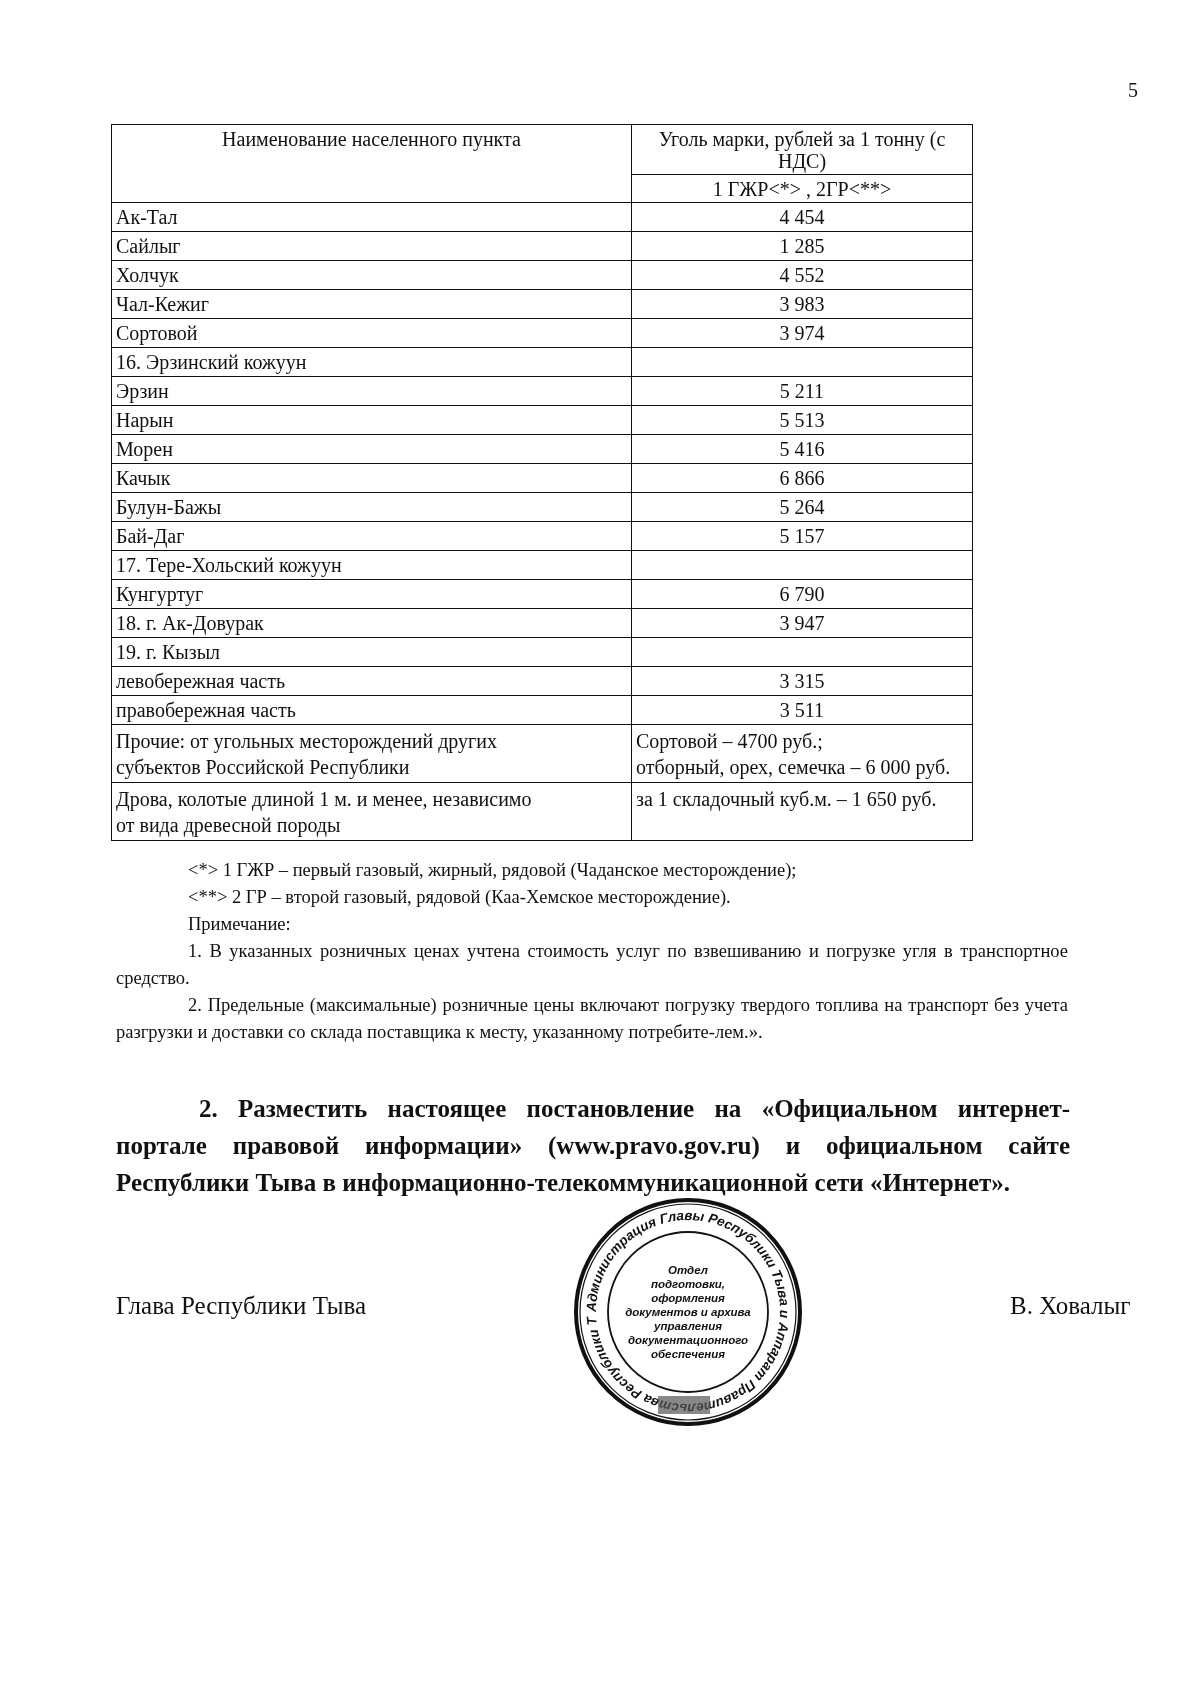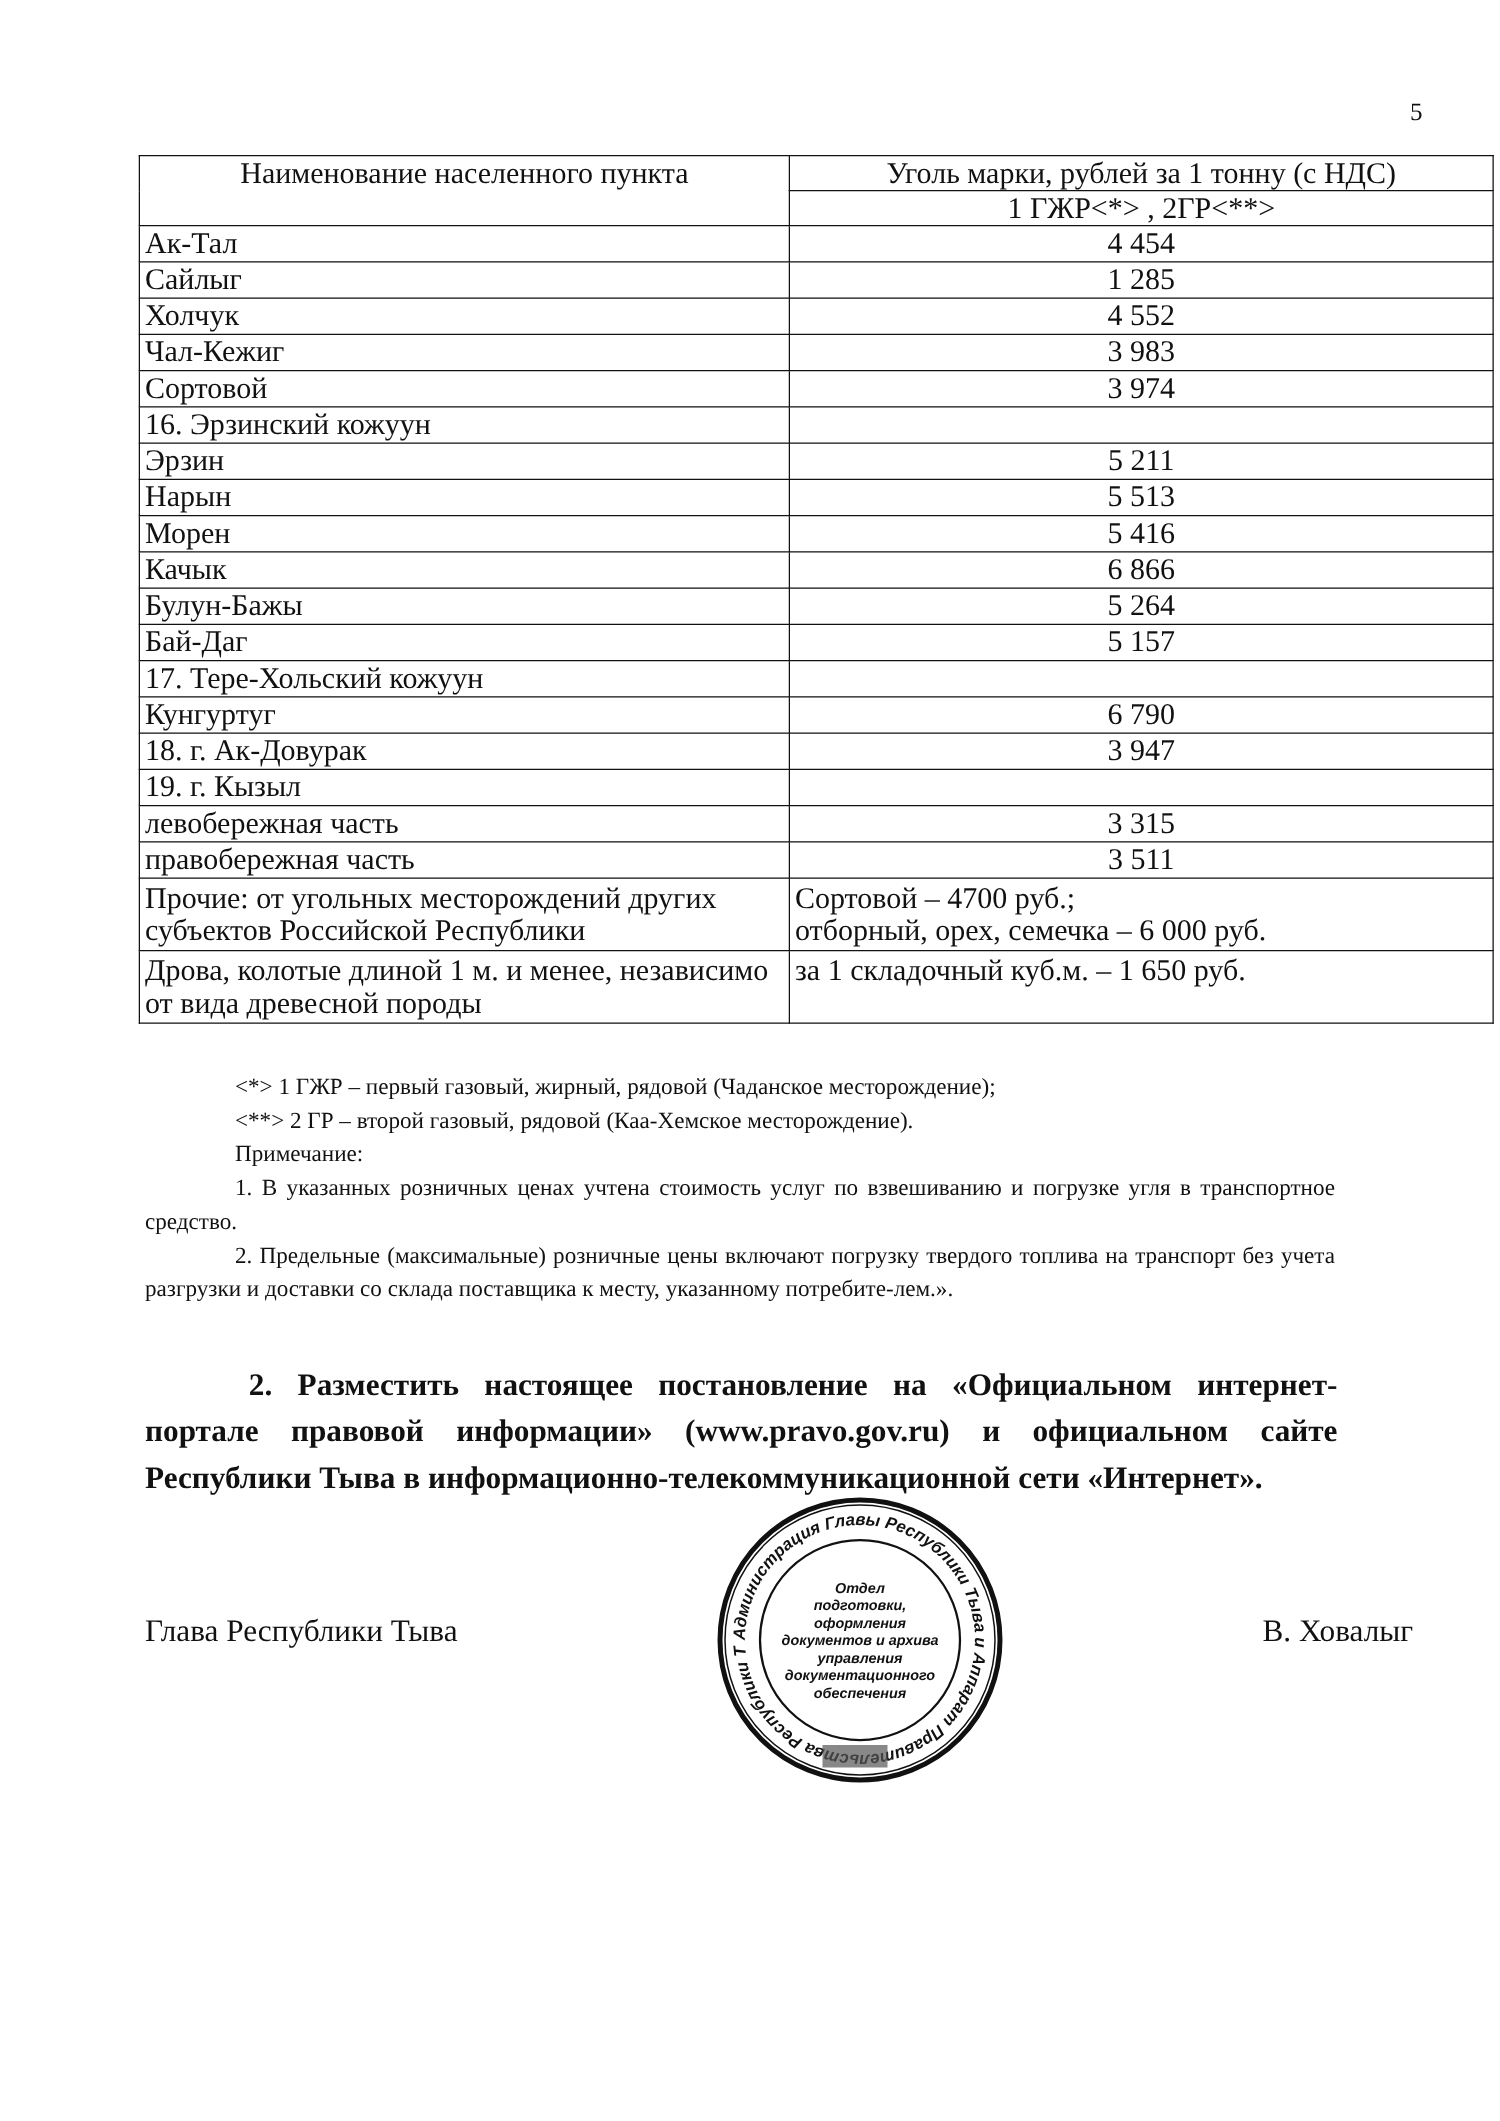--- a/index.html
+++ b/index.html
@@ -1,20 +1,20 @@
 <!DOCTYPE html>
 <html><head>
 <meta charset="utf-8">
 <style>
   html, body { margin:0; padding:0; background:#fff; }
   body { width:1200px; height:1697px; position:relative; overflow:hidden;
          font-family:"Liberation Serif", "DejaVu Serif", serif; color:#111; }
   .page-num { position:absolute; top:79px; left:1128px; font-size:20px; }
-  table.prices { position:absolute; left:111px; top:124px; width:1084px;
-         border-collapse:collapse; font-size:24px; line-height:22px; }
+  table.prices { position:absolute; left:111px; top:124px; width:862px;
+         border-collapse:collapse; font-size:20px; line-height:22px; }
   table.prices td { border:1.5px solid #111; padding:3px 4px 2px 4px; vertical-align:top; }
   table.prices td.c1 { width:511px; }
   table.prices td.c2 { text-align:center; }
   table.prices td.hdr { text-align:center; }
   table.prices td.left { text-align:left; }
   table.prices tr.single td { height:23px; }
   table.prices tr.dbl td { height:50px; line-height:26px; }
   .notes { position:absolute; left:116px; top:857px; width:952px; font-size:18.5px; line-height:27px; }
   .notes p { margin:0; text-align:justify; }
   .notes .ind { text-indent:72px; }

